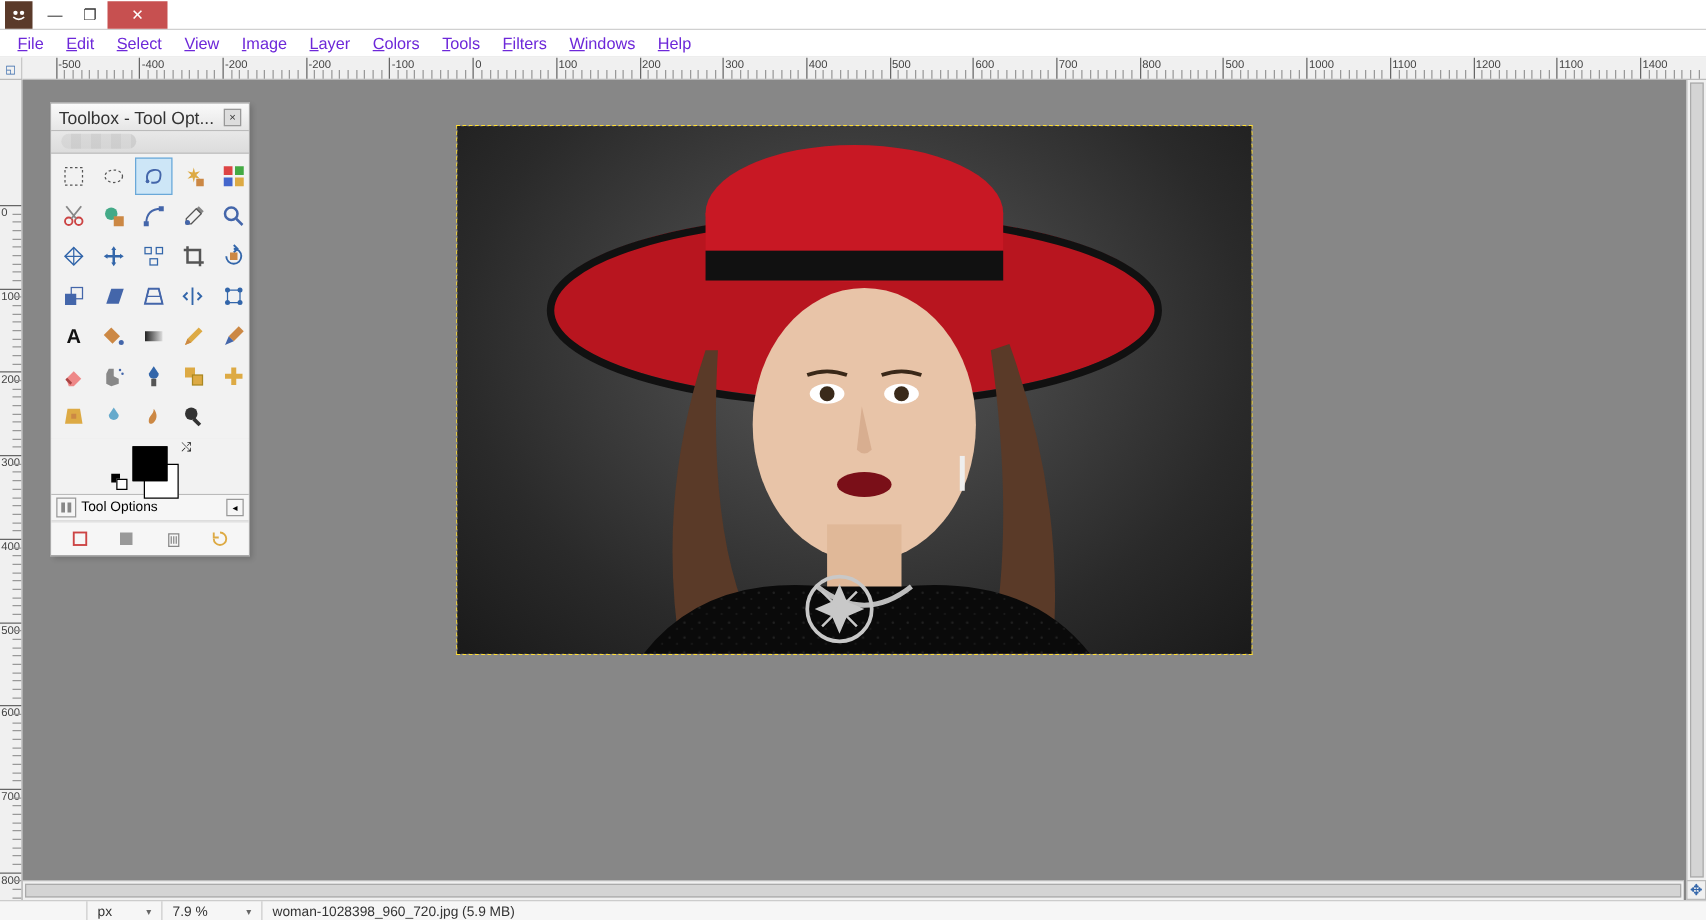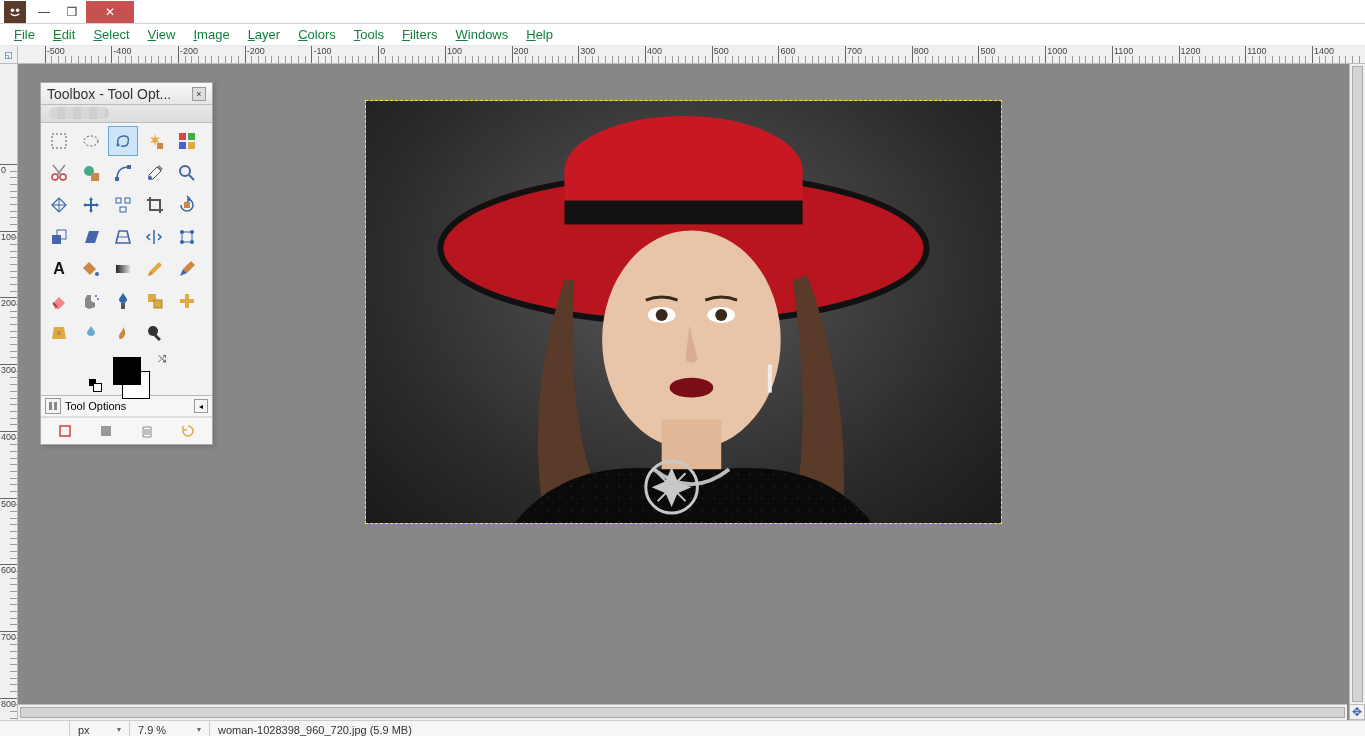--- a/index.html
+++ b/index.html
@@ -5,21 +5,21 @@
 * { box-sizing: border-box; margin: 0; padding: 0; }
 body { font-family: "Segoe UI", Tahoma, sans-serif; font-size: 12px; background: #fff; overflow: hidden; width: 1365px; height: 736px; }
 .titlebar { height: 24px; background: #fff; display: flex; align-items: center; border-bottom: 1px solid #d0d0d0; }
 .titlebar .app-icon { width: 22px; height: 22px; margin: 0 4px; background: #5a3a2a; display:flex;align-items:center;justify-content:center; }
 .titlebar .app-icon svg { width:14px; height:14px; }
 .titlebar .title { flex: 1; text-align: center; font-size: 13px; color: #222; }
 .titlebar .winbtns { display: flex; }
 .titlebar .winbtn { width: 28px; height: 22px; display: flex; align-items: center; justify-content: center; color:#333; }
 .titlebar .winbtn.close { background: #c75050; color:#fff; width:48px; }
 .menubar { height: 22px; display: flex; align-items: center; padding: 0 6px; gap: 2px; background: #fff; border-bottom: 1px solid #e8e8e8;}
-.menubar .item { padding: 2px 8px; font-size: 13px; color: #15803d; cursor:default; }
+.menubar .item { padding: 2px 8px; font-size: 13px; color: #6d28d9; cursor:default; }
 .menubar .item u { text-decoration: underline; }
 .ruler-h { height: 18px; background: #f0f0f0; position: relative; border-bottom: 1px solid #bbb; font-size:9px; color:#555; overflow:hidden; margin-left:18px; }
 .ruler-h .ticks { position:relative; height:100%; }
 .ruler-h .tick-major { position:absolute; top:0; height:18px; border-left:1px solid #666; }
 .ruler-h .tick-label { position:absolute; top:0; font-size:9px; color:#444; }
 .ruler-h .tick-minor { position:absolute; top:10px; height:8px; border-left:1px solid #999; }
 .workspace { position: relative; height: 656px; display:flex; }
 .ruler-v { width: 18px; background: #f0f0f0; border-right: 1px solid #bbb; position:relative; font-size:9px; color:#555; overflow:hidden; }
 .ruler-v .tick-major { position:absolute; left:0; width:18px; border-top:1px solid #666; }
 .ruler-v .tick-label { position:absolute; left:1px; font-size:9px; color:#444; writing-mode: horizontal-tb; }
@@ -30,21 +30,21 @@
 .scrollbar-h { position:absolute; bottom:0; left:0; right:18px; height:16px; background:#f0f0f0; border-top:1px solid #bbb; display:flex; }
 .scrollbar-h .thumb { flex:1; margin:2px; background:#d4d4d4; border:1px solid #aaa; }
 .scrollbar-v { position:absolute; top:0; right:0; bottom:16px; width:16px; background:#f0f0f0; border-left:1px solid #bbb; display:flex; flex-direction:column;}
 .scrollbar-v .thumb { flex:1; margin:2px; background:#d4d4d4; border:1px solid #aaa;}
 .nav-control { position:absolute; bottom:0; right:0; width:16px; height:16px; background:#f0f0f0; border:1px solid #bbb; display:flex;align-items:center;justify-content:center;color:#36a;}
 .statusbar { height: 18px; background: #f6f6f6; border-top:1px solid #ccc; display:flex; align-items:center; font-size:11px; color:#333; }
 .statusbar .cell { border-right:1px solid #ccc; padding: 0 8px; height:100%; display:flex; align-items:center; }
 .statusbar .cell.unit { width:60px; justify-content:space-between; }
 .statusbar .cell.zoom { width:80px; justify-content:space-between; }
 .statusbar .caret { font-size:8px; color:#666; }
-.toolbox { position:absolute; left:40px; top:82px; width:173px; background:#e5e5e5; border:1px solid #aaa; box-shadow: 2px 2px 4px rgba(0,0,0,0.15); }
+.toolbox { position:absolute; left:40px; top:82px; width:160px; background:#e5e5e5; border:1px solid #aaa; box-shadow: 2px 2px 4px rgba(0,0,0,0.15); }
 .toolbox-title { height:22px; background: linear-gradient(#fafafa,#e6e6e6); display:flex; align-items:center; padding:0 6px; font-size:14px; color:#333; border-bottom:1px solid #bbb; }
 .toolbox-title .txt { flex:1; overflow:hidden; text-overflow:ellipsis; white-space:nowrap; }
 .toolbox-title .closebox { width:14px; height:14px; background:#ddd; border:1px solid #999; display:flex;align-items:center;justify-content:center; font-size:9px; }
 .tool-header { height:18px; background: linear-gradient(#e8e8e8,#dcdcdc); border-bottom:1px solid #bbb; position:relative; }
 .tool-header::after { content:""; position:absolute; left:8px; top:2px; width:60px; height:12px; background: repeating-linear-gradient(90deg,#ccc 0 8px,#bbb 8px 16px); border-radius:6px; opacity:.5;}
 .tool-grid { display:grid; grid-template-columns: repeat(5, 30px); grid-auto-rows: 30px; gap:2px; padding:3px; background:#f2f2f2; }
 .tool-btn { width:30px; height:30px; display:flex; align-items:center; justify-content:center; border:1px solid transparent; cursor:default; }
 .tool-btn.selected { background:#cde6f7; border:1px solid #6aa8d8; }
 .tool-btn svg { width:20px; height:20px; }
 .colorswatch { display:flex; justify-content:center; padding:6px 0 10px; background:#f2f2f2; position:relative; }

